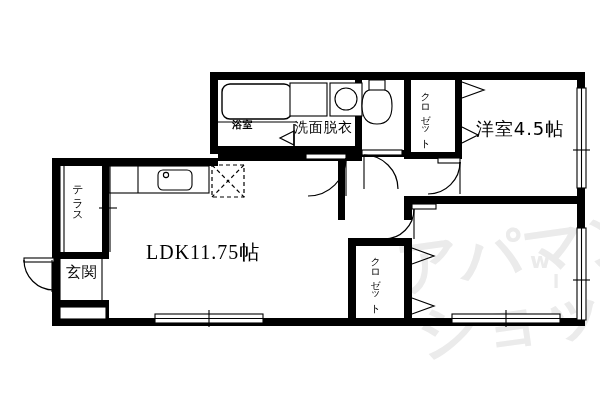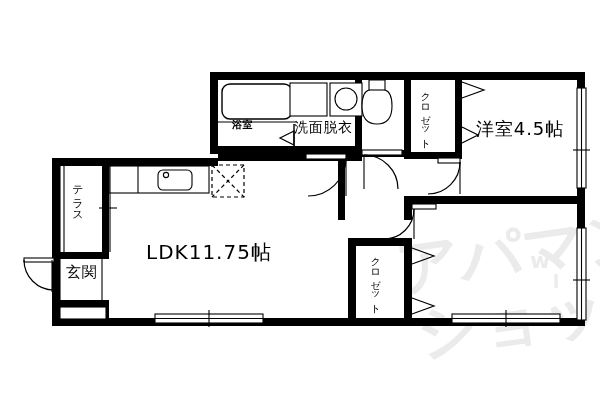--- a/index.html
+++ b/index.html
@@ -233,21 +233,21 @@
     </g>
 
     <g>
       <rect class="fixture-thin" x="452" y="314" width="108" height="9"></rect>
       <line class="thin-line" x1="452" y1="318.5" x2="560" y2="318.5"></line>
       <line class="thin-line" x1="506" y1="310" x2="506" y2="327"></line>
     </g>
 
   </svg>
 
-  <div class="room-label" style="left:146px; top:242px; font-size:20px;">LDK11.75帖</div>
+  <div class="room-label" style="left:146px; top:242px; font-size:20px;font-family:Liberation Serif, serif;">LDK11.75帖</div>
 
   <div class="room-label" style="left:452px; top:120px; font-size:18px;margin-left:24px;">洋室4.5帖</div>
 
 
   <div class="room-label" style="left:232px; top:120px; font-size:10px;font-weight:bold;">浴室</div>
 
   <div class="room-label" style="left:294px; top:120px; font-size:14px;">洗面脱衣</div>
 
   <div class="room-label vert" style="left:72px; top:178px; font-size:11px;">テラス</div>
 

